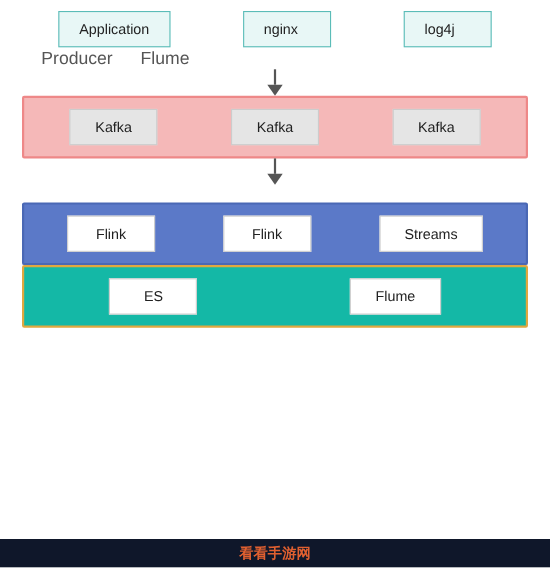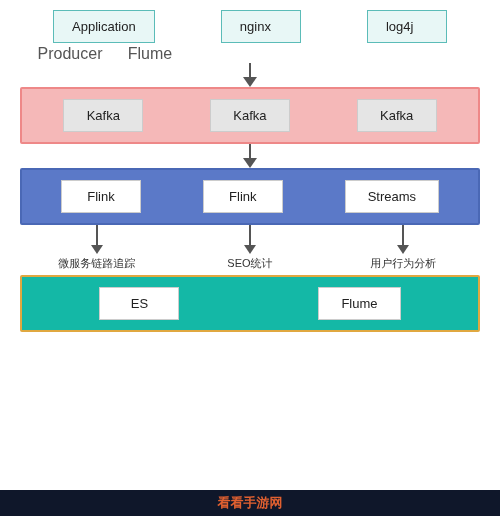--- a/index.html
+++ b/index.html
@@ -82,20 +82,21 @@
     
     .processing-band {
       background: #5b79c8;
       border: 2px solid #4a68b5;
       width: 100%;
       padding: 10px 8px;
       display: flex;
       justify-content: space-around;
       align-items: center;
       border-radius: 2px;
+      margin-top: 16px;
     }
 
     .processing-box {
       background: #fff;
       border: 1.5px solid #ccc;
       padding: 8px 22px;
       text-align: center;
       font-size: 13px;
       color: #222;
       min-width: 80px;
@@ -266,43 +267,20 @@
       <span>Flink</span>
     </div>
     <div class="processing-box">
       <span>Flink</span>
     </div>
     <div class="processing-box">
       <span>Streams</span>
     </div>
   </div>
 
-  <div class="output-arrows-row">
-    <div class="output-arrow-col">
-      <div class="small-vline"></div>
-      <div class="small-arrow-head"></div>
-      <div class="output-arrow-label">
-        <span>微服务链路追踪</span>
-      </div>
-    </div>
-    <div class="output-arrow-col">
-      <div class="small-vline"></div>
-      <div class="small-arrow-head"></div>
-      <div class="output-arrow-label">
-        <span>SEO统计</span>
-      </div>
-    </div>
-    <div class="output-arrow-col">
-      <div class="small-vline"></div>
-      <div class="small-arrow-head"></div>
-      <div class="output-arrow-label">
-        <span>用户行为分析</span>
-      </div>
-    </div>
-  </div>
 
   <div class="storage-band">
     <div class="storage-box">
       <span>ES</span>
     </div>
     <div class="storage-box">
       <span>Flume</span>
     </div>
   </div>
 

